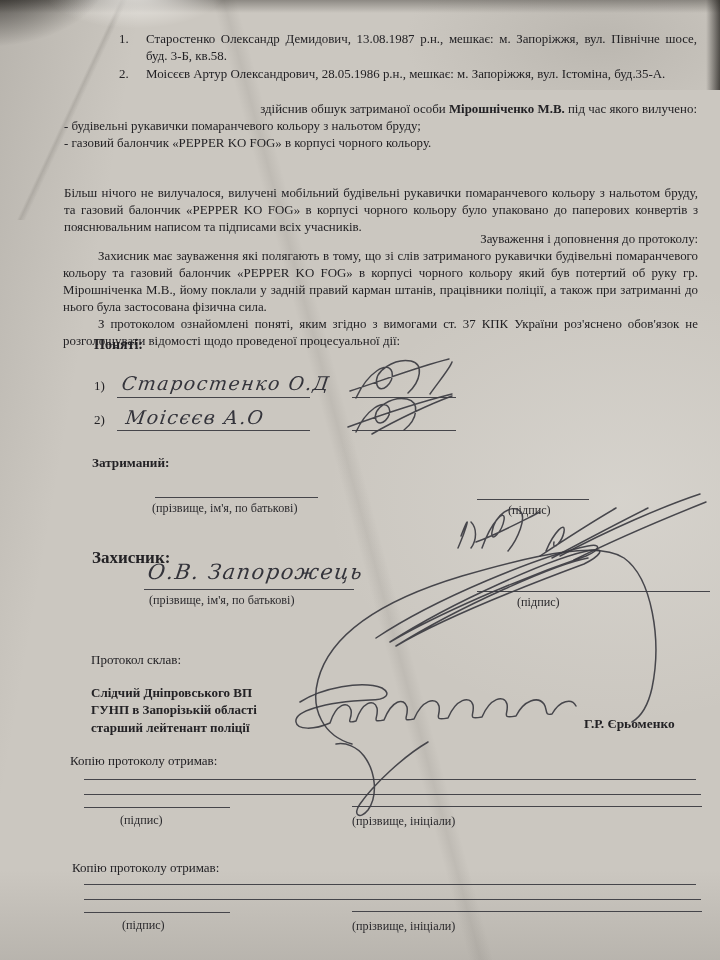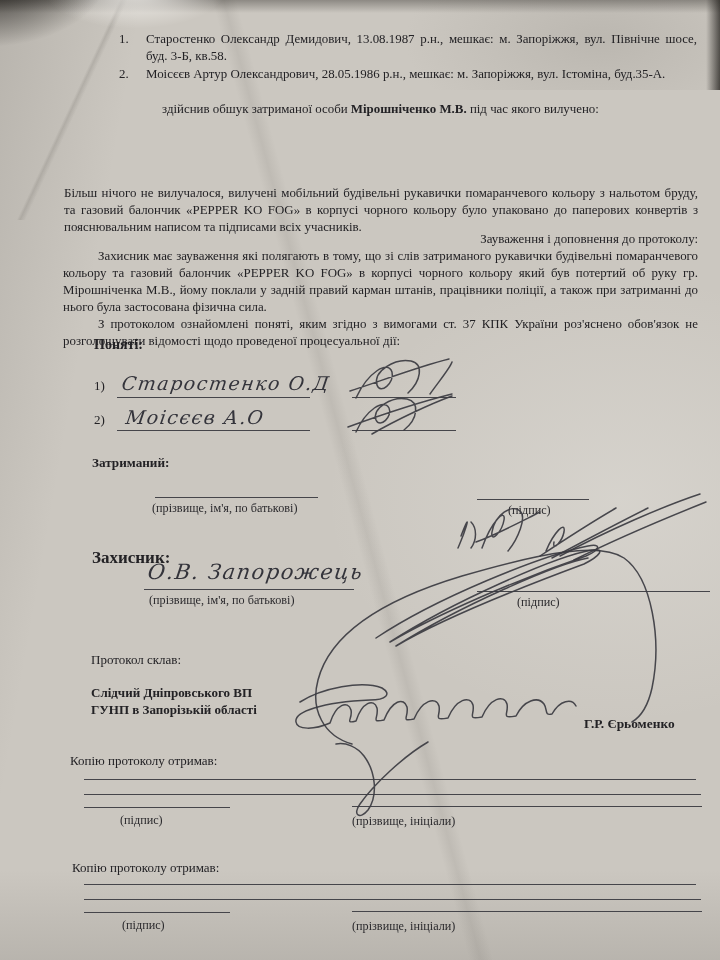--- a/index.html
+++ b/index.html
@@ -51,23 +51,25 @@
       <span style="width:27px;flex:none;font-size:12.9px;line-height:17px;">1.</span>
       <span class="p" style="flex:1;">Старостенко Олександр Демидович, 13.08.1987 р.н., мешкає: м. Запоріжжя, вул. Північне шосе, буд. 3-Б, кв.58.</span>
     </div>
     <div style="display:flex;margin-top:1px;">
       <span style="width:27px;flex:none;font-size:12.9px;line-height:17px;">2.</span>
       <span class="p" style="flex:1;">Моісєєв Артур Олександрович, 28.05.1986 р.н., мешкає: м. Запоріжжя, вул. Істоміна, буд.35-А.</span>
     </div>
   </div>
 
   <div class="abs" style="left:64px;top:101px;width:633px;">
-    <div class="p" style="text-align:center;">
+    <div class="p" style="text-align:right;">
       <span>здійснив обшук затриманої особи </span><span class="b">Мірошніченко М.В.</span><span> під час якого вилучено:</span>
     </div>
+    <div class="p" style="text-align:left;">- будівельні рукавички помаранчевого кольору з нальотом бруду;</div>
+    <div class="p" style="text-align:left;">- газовий балончик «PEPPER KO FOG» в корпусі чорного кольору.</div>
   </div>
 
   <div class="abs p" style="left:64px;top:169px;width:634px;margin-top:16px;">Більш нічого не вилучалося, вилучені мобільний будівельні рукавички помаранчевого кольору з нальотом бруду, та газовий балончик «PEPPER KO FOG» в корпусі чорного кольору було упаковано до паперових конвертів з пояснювальним написом та підписами всіх учасників.</div>
 
   <div class="abs" style="left:63px;top:231px;width:635px;">
     <div class="p" style="text-indent:35px;text-align:right;">Зауваження і доповнення до протоколу:</div>
     <div class="p" style="text-indent:35px;">Захисник має зауваження які полягають в тому, що зі слів затриманого рукавички будівельні помаранчевого кольору та газовий балончик «PEPPER KO FOG» в корпусі чорного кольору який був потертий об руку гр. Мірошніченка М.В., йому поклали у задній правий карман штанів, працівники поліції, а також при затриманні до нього була застосована фізична сила.</div>
     <div class="p" style="text-indent:35px;">З протоколом ознайомлені поняті, яким згідно з вимогами ст. 37 КПК України роз'яснено обов'язок не розголошувати відомості щодо проведеної процесуальної дії:</div>
   </div>
 
@@ -91,20 +93,21 @@
   <div class="abs hand" style="left:148px;top:560px;font-size:21px;">О.В. Запорожець</div>
   <div class="uline" style="left:144px;top:589px;width:210px;"></div>
   <div class="abs hint" style="left:149px;top:593px;">(прізвище, ім'я, по батькові)</div>
   <div class="uline" style="left:477px;top:591px;width:233px;"></div>
   <div class="abs hint" style="left:517px;top:595px;">(підпис)</div>
 
   <div class="abs" style="left:91px;top:652px;font-size:13px;">Протокол склав:</div>
   <div class="abs b" style="left:91px;top:684px;font-size:13px;line-height:17.3px;">
     <div>Слідчий Дніпровського ВП</div>
     <div>ГУНП в Запорізькій області</div>
+    <div>старший лейтенант поліції</div>
   </div>
   <div class="abs b" style="left:584px;top:716px;font-size:13.4px;">Г.Р. Єрьоменко</div>
 
   <div class="abs" style="left:70px;top:753px;font-size:13px;">Копію протоколу отримав:</div>
   <div class="uline" style="left:84px;top:779px;width:612px;"></div>
   <div class="uline" style="left:84px;top:794px;width:617px;"></div>
   <div class="uline" style="left:84px;top:807px;width:146px;"></div>
   <div class="uline" style="left:352px;top:806px;width:350px;"></div>
   <div class="abs hint" style="left:120px;top:813px;">(підпис)</div>
   <div class="abs hint" style="left:352px;top:814px;">(прізвище, ініціали)</div>

